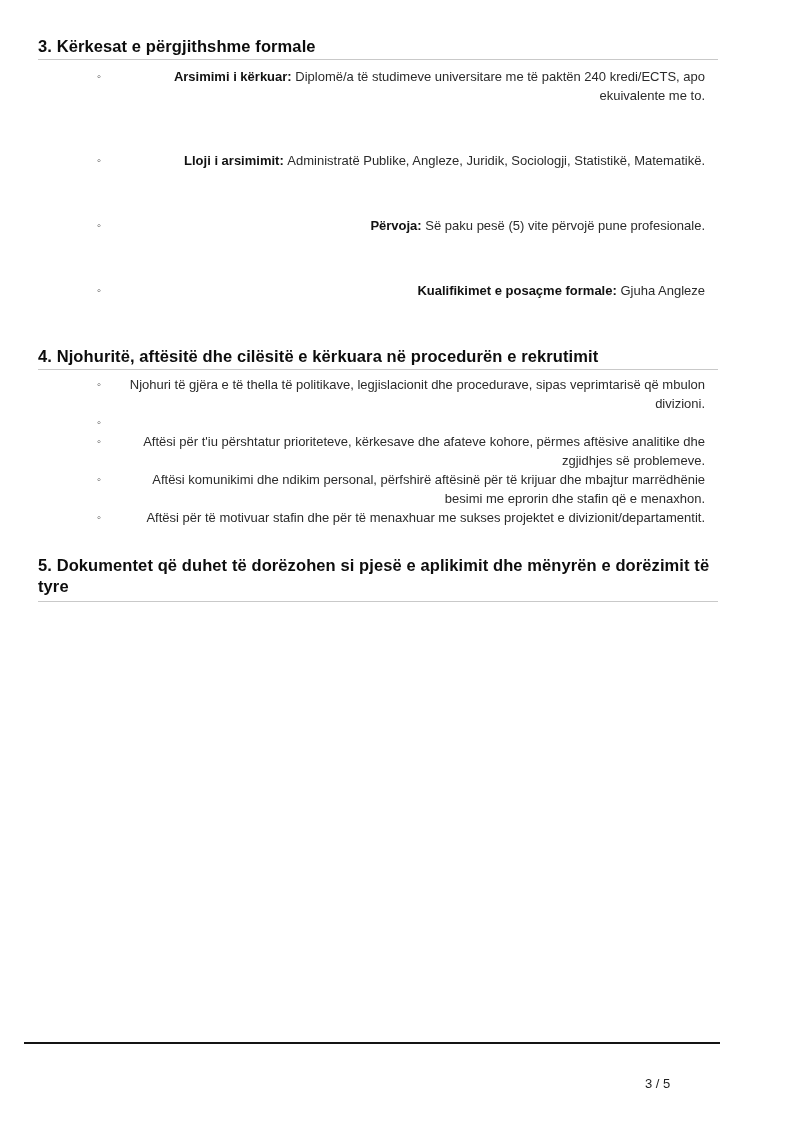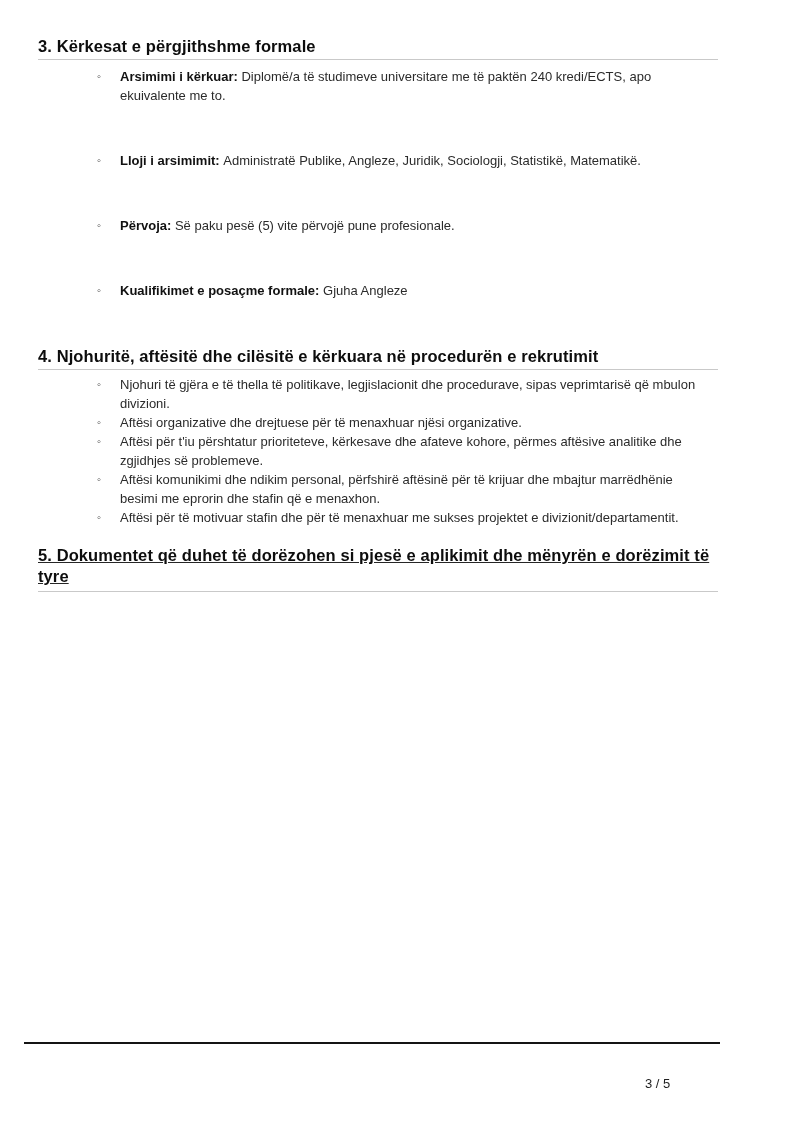--- a/index.html
+++ b/index.html
@@ -32,26 +32,26 @@
     display: flex; align-items: flex-start;
     font-size: 13px; line-height: 19px; color: #2b2b2b;
   }
   ul.loose li { margin-bottom: 46px; }
   ul.tight  li { margin-bottom: 0; }
   .bullet-marker {
     flex: none;
     margin-left: 59px; width: 23px;
     font-size: 11px; line-height: 19px; color: #3a3a3a;
   }
-  .item-body { flex: 1 1 auto; max-width: 585px; }
+  .item-body { flex: 1 1 auto; max-width: 585px; text-align: right; }
   .item-label { font-weight: 700; color: #111; margin-right: 0.28em; }
 
   .section-4 { margin-top: 24px; }
   .section-4 ul.bullets { margin-top: 5px; }
-  .section-5 { margin-top: 18px; text-decoration: underline; }
+  .section-5 { margin-top: 28px; }
   .section-5 h2.section-heading { line-height: 21px; max-width: 690px; }
   .section-5 .section-rule { margin-top: 4px; }
 
   
   .footer-rule {
     position: absolute; left: 24px; top: 1042px;
     width: 696px; height: 2px; background: #141414;
   }
   .footer-content {
     position: absolute; left: 40px; top: 1061px;
@@ -99,21 +99,20 @@
     <section class="section-4">
       <h2 class="section-heading">4. Njohuritë, aftësitë dhe cilësitë e kërkuara në procedurën e rekrutimit</h2>
       <div class="section-rule"></div>
       <ul class="bullets tight">
         <li>
           <span class="bullet-marker">◦</span>
           <span class="item-body">Njohuri të gjëra e të thella të politikave, legjislacionit dhe procedurave, sipas veprimtarisë që mbulon divizioni.</span>
         </li>
         <li>
           <span class="bullet-marker">◦</span>
-          <span class="item-body">Aftësi organizative dhe drejtuese për të menaxhuar njësi organizative.</span>
         </li>
         <li>
           <span class="bullet-marker">◦</span>
           <span class="item-body">Aftësi për t'iu përshtatur prioriteteve, kërkesave dhe afateve kohore, përmes aftësive analitike dhe zgjidhjes së problemeve.</span>
         </li>
         <li>
           <span class="bullet-marker">◦</span>
           <span class="item-body">Aftësi komunikimi dhe ndikim personal, përfshirë aftësinë për të krijuar dhe mbajtur marrëdhënie besimi me eprorin dhe stafin që e menaxhon.</span>
         </li>
         <li>

